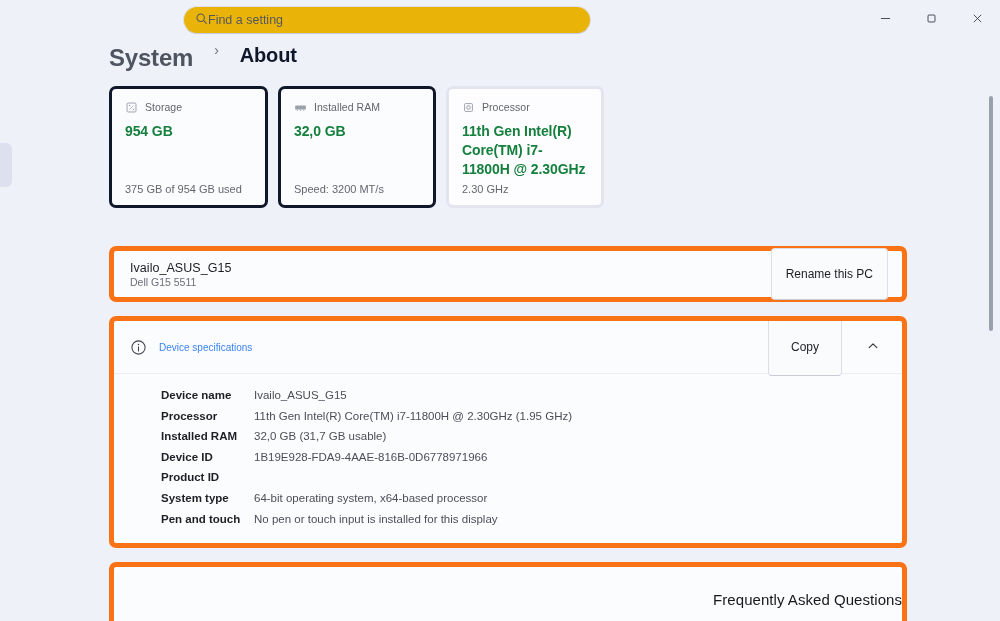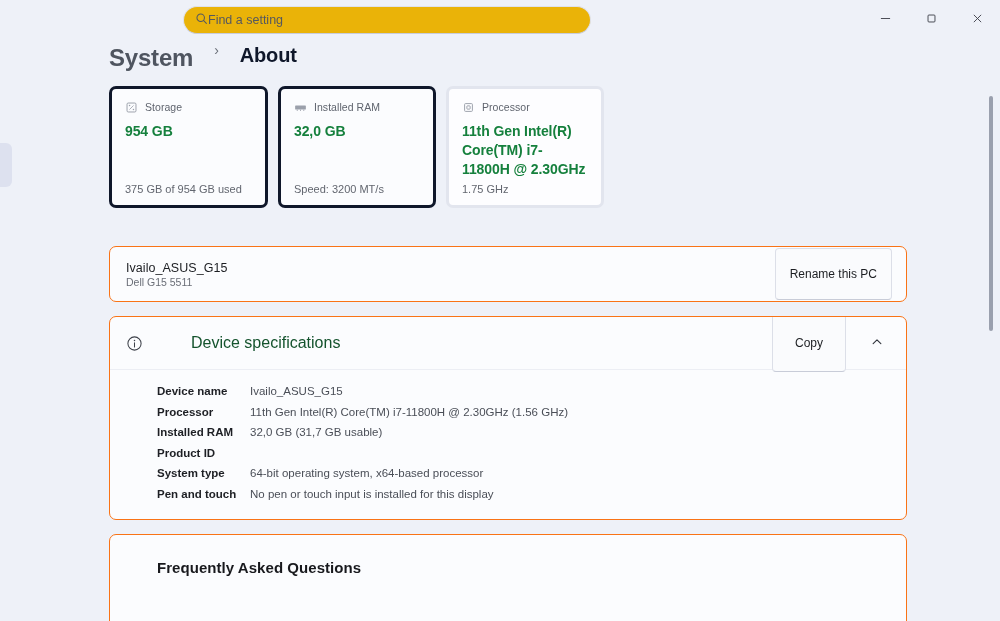--- a/index.html
+++ b/index.html
@@ -195,21 +195,21 @@
     margin-top: auto;
     font-size: 11px;
     color: #62666f;
   }
 
   
   .panel {
     margin: 0 0 0 109px;
     width: 798px;
     background: #fbfcfe;
-    border: 1px solid #f97316;
+    border: 5px solid #f97316;
     border-radius: 7px;
   }
 
   .pc-panel {
     margin-top: 38px;
     height: 56px;
     display: flex;
     align-items: center;
     padding: 0 14px 0 16px;
   }
@@ -243,21 +243,21 @@
 
   .spec-head {
     height: 53px;
     display: flex;
     align-items: center;
     padding: 0 14px 0 16px;
     gap: 12px;
     border-bottom: 1px solid #eceef4;
   }
   .info-ico { width: 17px; height: 17px; color: #3c4049; flex: 0 0 auto; }
-  .spec-title { font-size: 16px; color: #14532d; margin-left: 36px; }
+  .spec-title { font-size: 10px; color: #3b82f6; }
   .spec-head .btn { padding: 21px 22px; font-size: 12px; }
   .chev-btn {
     width: 30px; height: 30px;
     display: flex; align-items: center; justify-content: center;
     border: none; background: transparent;
     color: #2f333b; cursor: default;
     margin-left: 4px;
   }
 
   .spec-body { padding: 11px 0 14px 0; }
@@ -275,24 +275,25 @@
   }
   .spec-val { color: #4a4e57; }
 
   .faq-panel {
     margin-top: 14px;
     padding: 24px 0 0 0;
     min-height: 110px;
   }
   .faq-title {
     font-size: 15px;
-    font-weight: 700;
+    font-weight: 400;
     color: #18191d;
     padding-left: 47px;
     letter-spacing: 0.05px;
+    text-align: right;
   }
   .faq-item {
     margin-top: 14px;
     display: flex;
     align-items: center;
     padding: 0 18px 0 55px;
     height: 46px;
   }
 </style>
 </head>
@@ -391,21 +392,21 @@
       <div class="card-head">
         <span class="card-ico">
           <svg width="13" height="13" viewBox="0 0 16 16" fill="none" stroke="currentColor" stroke-width="1.2">
             <rect x="3.2" y="3.2" width="9.6" height="9.6" rx="1.1"></rect>
             <rect x="6" y="6" width="4" height="4" rx="0.7"></rect>
           </svg>
         </span>
         <span class="card-label">Processor</span>
       </div>
       <div class="card-value">11th Gen Intel(R) Core(TM) i7-11800H @ 2.30GHz</div>
-      <div class="card-foot">1.75 GHz</div>
+      <div class="card-foot">2.30 GHz</div>
     </div>
 
   </div>
 
   <div class="panel pc-panel">
     <div class="pc-names">
       <span class="pc-name">Ivailo_ASUS_G15</span>
       <span class="pc-model">Dell G15 5511</span>
     </div>
     <button class="btn">Rename this PC</button>
@@ -431,25 +432,29 @@
       </button>
     </div>
 
     <div class="spec-body">
       <div class="spec-row">
         <span class="spec-key">Device name</span>
         <span class="spec-val">Ivailo_ASUS_G15</span>
       </div>
       <div class="spec-row">
         <span class="spec-key">Processor</span>
-        <span class="spec-val">11th Gen Intel(R) Core(TM) i7-11800H @ 2.30GHz (1.56 GHz)</span>
+        <span class="spec-val">11th Gen Intel(R) Core(TM) i7-11800H @ 2.30GHz (1.95 GHz)</span>
       </div>
       <div class="spec-row">
         <span class="spec-key">Installed RAM</span>
         <span class="spec-val">32,0 GB (31,7 GB usable)</span>
+      </div>
+      <div class="spec-row">
+        <span class="spec-key">Device ID</span>
+        <span class="spec-val">1B19E928-FDA9-4AAE-816B-0D6778971966</span>
       </div>
       <div class="spec-row">
         <span class="spec-key">Product ID</span>
       </div>
       <div class="spec-row">
         <span class="spec-key">System type</span>
         <span class="spec-val">64-bit operating system, x64-based processor</span>
       </div>
       <div class="spec-row">
         <span class="spec-key">Pen and touch</span>

